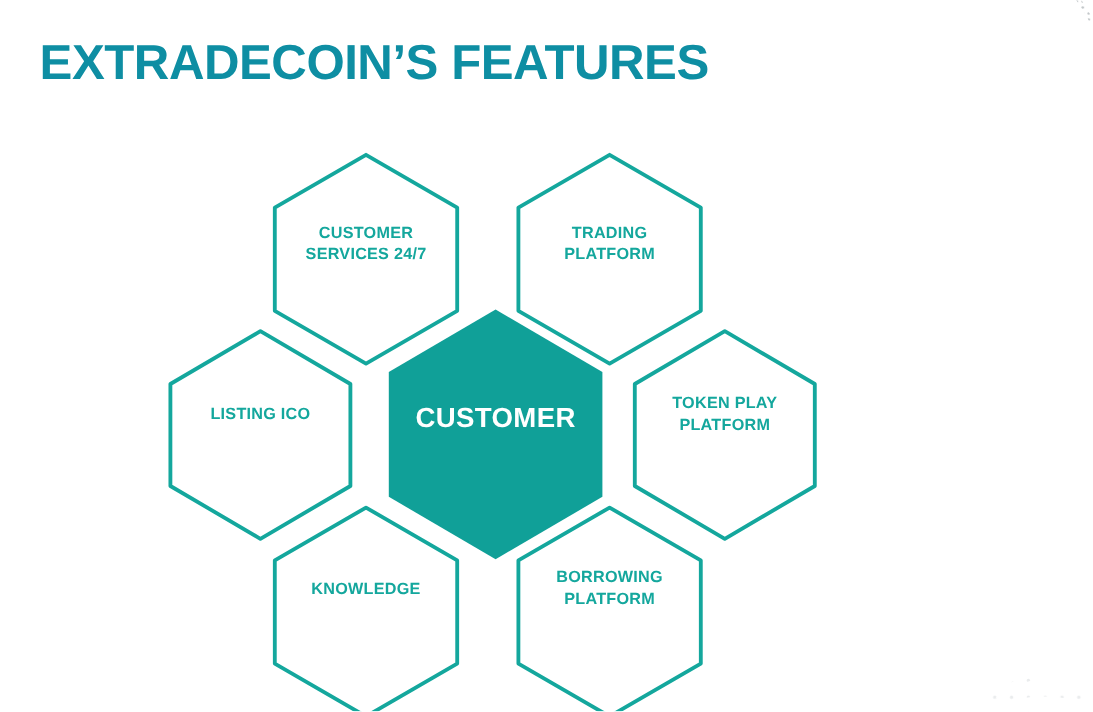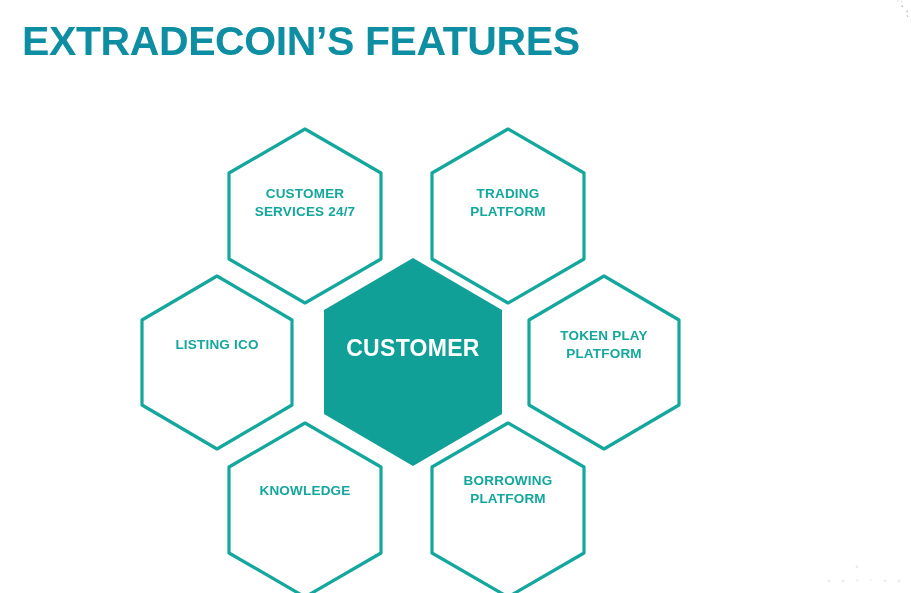--- a/index.html
+++ b/index.html
@@ -36,21 +36,21 @@
     height: 90px;
     pointer-events: none;
     opacity: 0.30;
   }
 
   
   .page-title {
     position: absolute;
     left: 17px;
     top: 11px;
-    margin: 5px;
+    margin: 16px;
     font-size: 41px;
     line-height: 50px;
     font-weight: bold;
     letter-spacing: -0.4px;
     color: #0e8ea3;
     font-family: "Liberation Sans", sans-serif;
     white-space: nowrap;
   }
 
   

